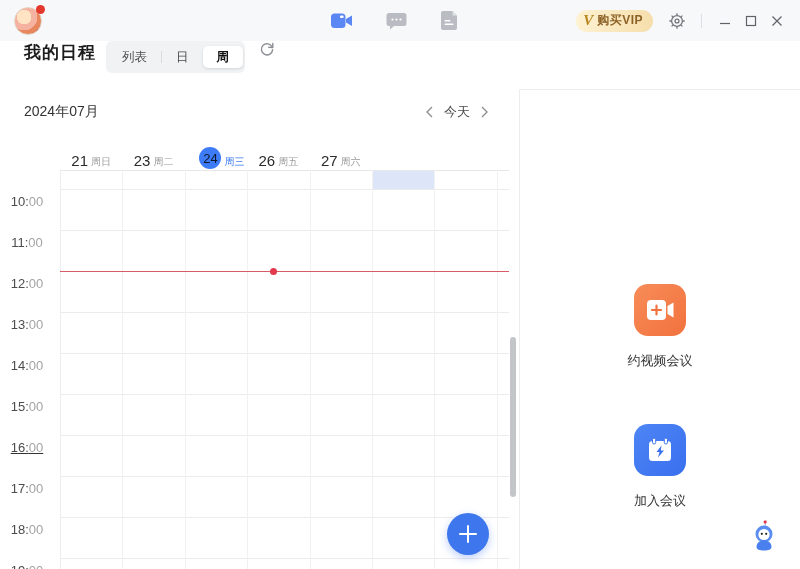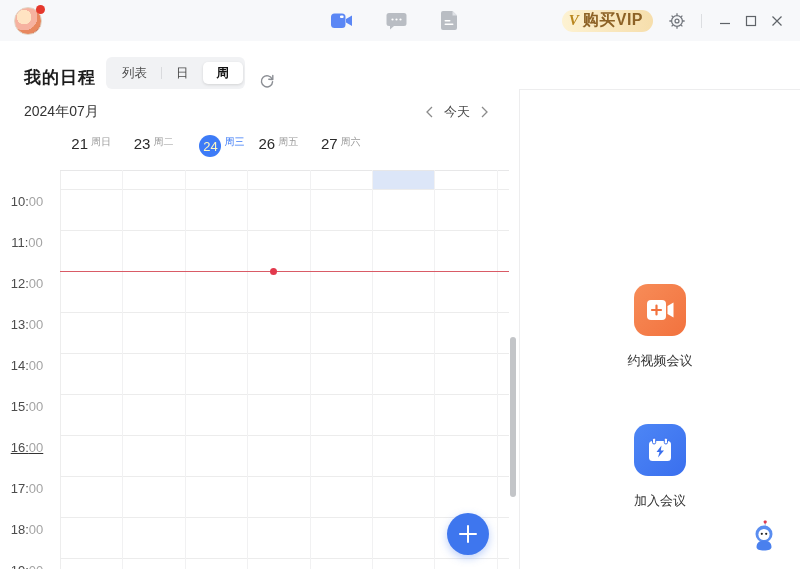--- a/index.html
+++ b/index.html
@@ -9,27 +9,27 @@
   
   .titlebar { position:absolute; top:0; left:0; width:800px; height:41px; background:#f7f8fa; display:flex; align-items:center; }
   .avatar-wrap { position:relative; margin-left:14px; width:28px; height:28px; }
   .avatar { width:28px; height:28px; border-radius:50%; background:radial-gradient(circle at 35% 35%, #ffe3c2 0 30%, #f6b2a0 31% 55%, #e8875e 56% 75%, #c55b3f 76% 100%); border:1px solid #e3d5c4; }
   .badge-dot { position:absolute; top:-2px; right:-3px; width:9px; height:9px; border-radius:50%; background:#e5382c; }
   .tb-center { position:absolute; left:330px; top:0; height:41px; display:flex; align-items:center; gap:30px; }
   .tb-icon { width:24px; height:24px; display:flex; align-items:center; justify-content:center; cursor:pointer; }
   .tb-right { position:absolute; right:10px; top:0; height:41px; display:flex; align-items:center; }
   .vip-pill { height:22px; border-radius:11px; background:linear-gradient(90deg,#fdf2d2,#f6deac); display:flex; align-items:center; padding:0 10px 0 7px; cursor:pointer; }
   .vip-v { font-family:"Liberation Serif","DejaVu Serif",serif; font-weight:bold; font-style:italic; font-size:15px; color:#b9861f; margin-right:4px; }
-  .vip-text { font-size:16px; font-weight:bold; color:#8d6226; letter-spacing:.5px; }
+  .vip-text { font-size:12px; font-weight:bold; color:#8d6226; letter-spacing:.5px; }
   .gear { margin-left:12px; }
   .tb-divider { width:1px; height:14px; background:#dcdee1; margin:0 10px 0 12px; }
   .winbtn { width:26px; height:26px; display:flex; align-items:center; justify-content:center; cursor:pointer; }
 
   
-  .toolbar { position:absolute; top:41px; left:0; width:800px; height:48px; background:#fff; display:flex; align-items:flex-end; padding-left:24px; }
+  .toolbar { position:absolute; top:41px; left:0; width:800px; height:48px; background:#fff; display:flex; align-items:flex-start; padding-left:24px; }
   .page-title { font-size:17px; font-weight:bold; color:#1c1c1c; letter-spacing:1px; }
   .seg { margin-left:10px; background:#f1f2f4; border-radius:6px; height:32px; display:flex; align-items:center; padding:0 2px; }
   .seg-item { font-size:12.5px; color:#4c4c4c; padding:0 14px; height:22px; line-height:22px; border-radius:5px; cursor:pointer; position:relative; }
   .seg-item.active { background:#fff; font-weight:bold; color:#111; box-shadow:0 1px 3px rgba(0,0,0,.13); }
   .seg-sep { width:1px; height:12px; background:#d9dadd; }
   .refresh { margin-left:14px; cursor:pointer; display:flex; align-items:center; }
 
   
   .content { position:absolute; top:89px; left:0; width:800px; height:480px; display:flex; }
   .cal-panel { width:520px; height:480px; position:relative; border-right:1px solid #ededee; background:#fff; }
@@ -37,24 +37,24 @@
 
   
   .month-row { height:46px; display:flex; align-items:center; justify-content:space-between; padding:0 30px 0 24px; }
   .month-title { font-size:14px; color:#333; }
   .today-nav { display:flex; align-items:center; gap:10px; }
   .nav-chevron { cursor:pointer; display:flex; align-items:center; }
   .today-label { font-size:13px; color:#4c4c4c; cursor:pointer; }
 
   
   .week-row { position:absolute; top:46px; left:60px; width:437px; height:34px; display:flex; }
-  .day-cell { width:62.4px; display:flex; align-items:flex-start; justify-content:center; gap:3px; cursor:pointer; }
+  .day-cell { width:62.4px; display:flex; align-items:flex-end; justify-content:center; gap:3px; cursor:pointer; }
   .day-num { font-size:15px; color:#2b2b2b; }
   .day-week { font-size:10px; color:#9b9b9b; }
-  .day-cell.sel .day-num { width:22px; height:22px; border-radius:50%; background:#3d7bf7; color:#fef9c3; font-size:13px; display:flex; align-items:center; justify-content:center;margin-left:12px; }
+  .day-cell.sel .day-num { width:22px; height:22px; border-radius:50%; background:#3d7bf7; color:#0f172a; font-size:13px; display:flex; align-items:center; justify-content:center;margin-left:12px; }
   .day-cell.sel .day-week { color:#3d7bf7; }
 
   
   .grid { position:absolute; top:81px; left:0; right:0; bottom:0; overflow:hidden; }
   .gutter-line { position:absolute; left:60px; top:0; bottom:0; width:1px; background:#ededed; }
   .h-line { position:absolute; left:60px; right:10px; height:1px; background:#ececec; }
   .h-line.top { background:#e7e7e8; }
   .v-line { position:absolute; top:0; bottom:0; width:1px; background:#f1f1f2; }
   .time-label { position:absolute; left:0; width:54px; text-align:center; font-size:13px; }
   .time-hour { color:#4c4c4c; }

